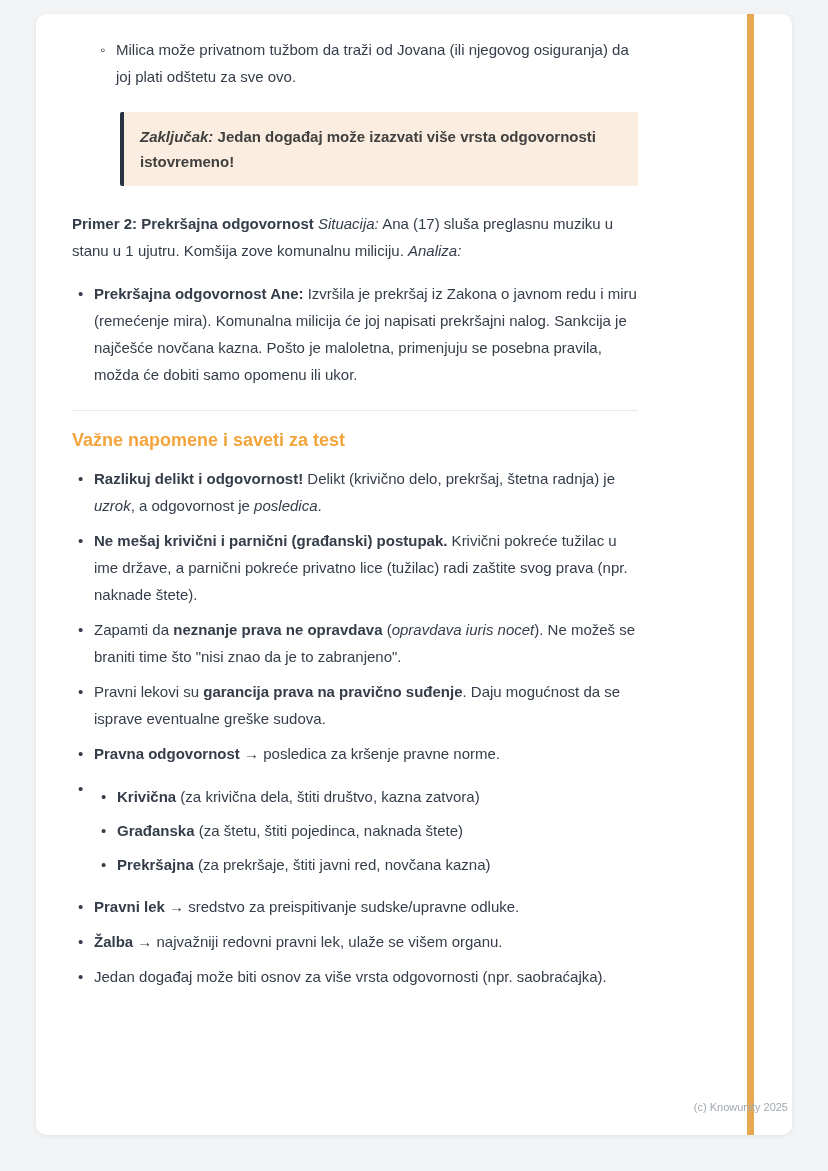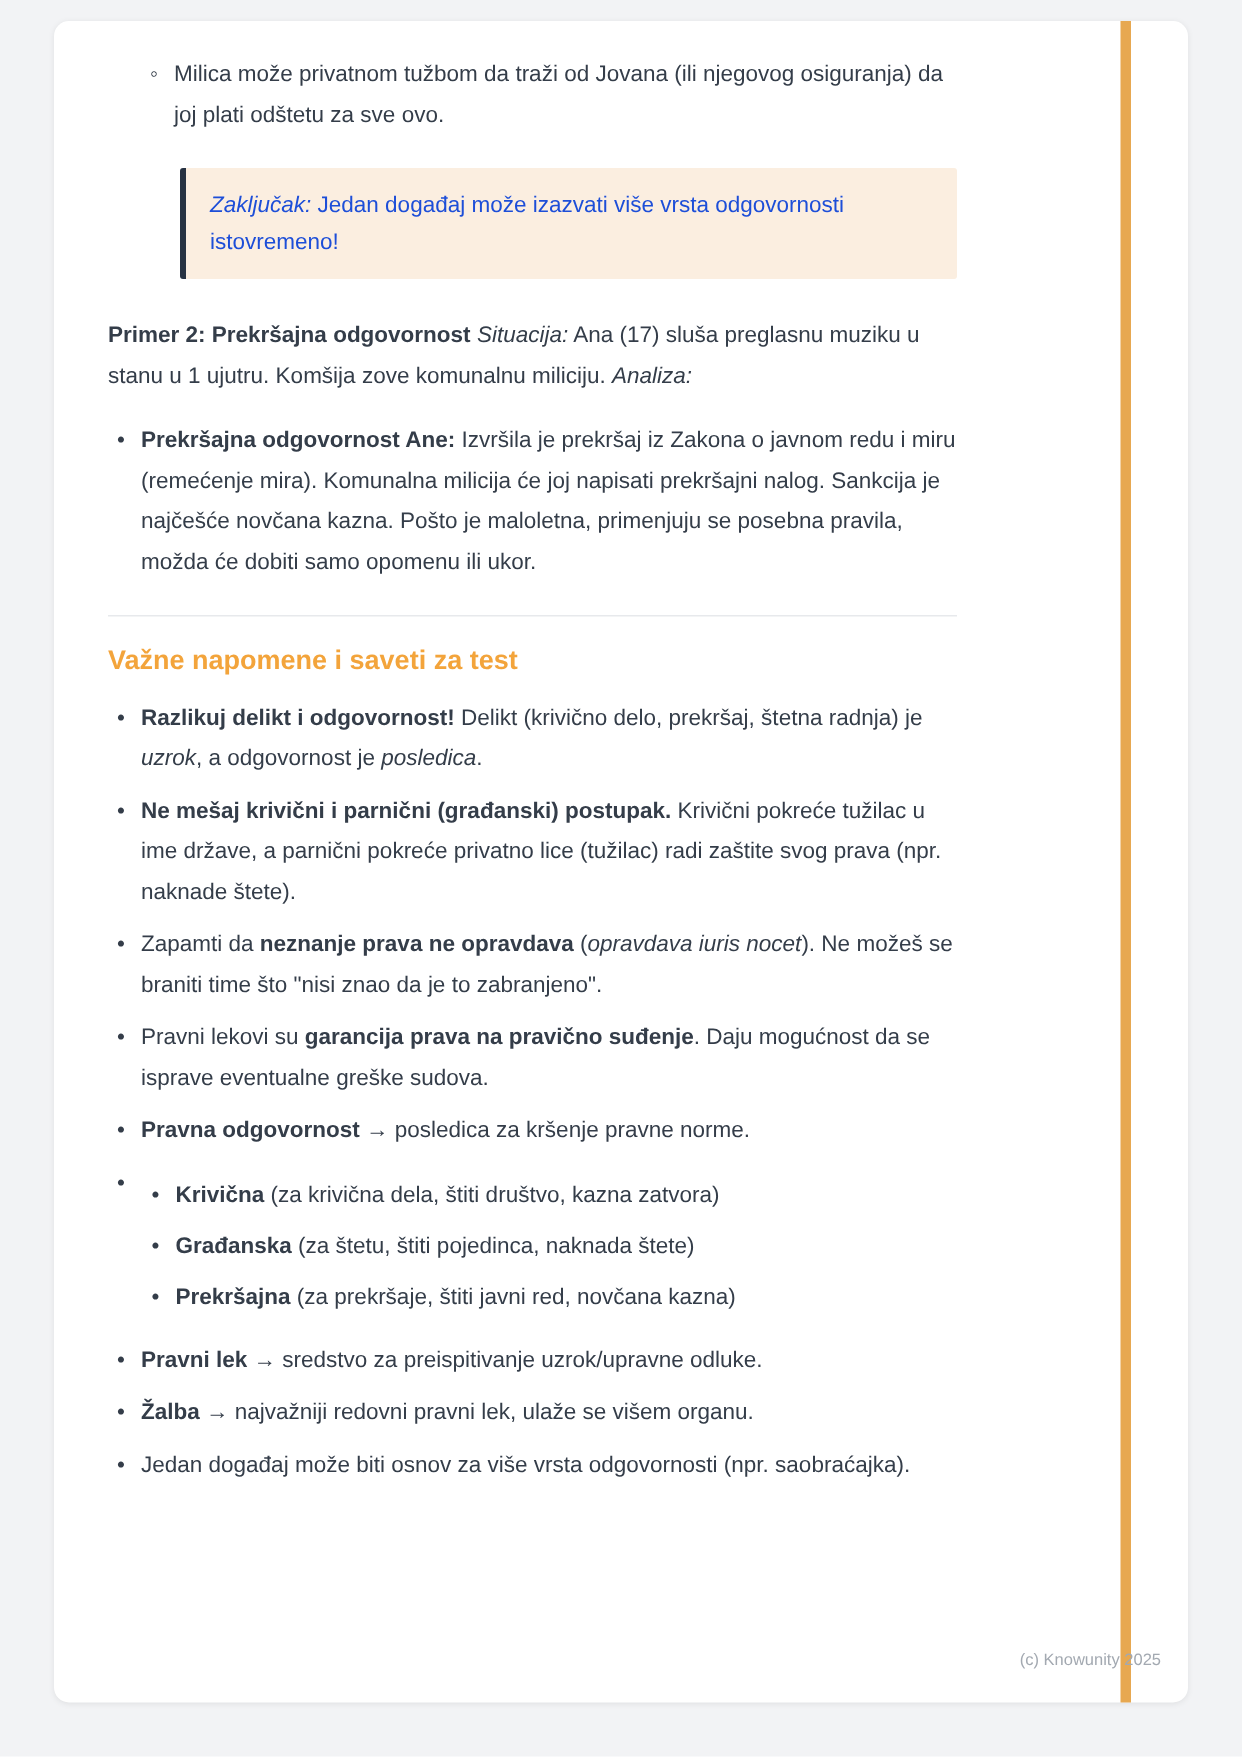--- a/index.html
+++ b/index.html
@@ -44,41 +44,42 @@
   .l1 { padding-left: 6px; }
   .l2 { padding-left: 28px; }
   .sub-intro .li { margin-bottom: 0; }
   .callout {
     margin: 22px 0 24px 48px;
     background: #fbeee0;
     border-left: 4px solid #273242;
     padding: 12px 16px;
     line-height: 25px;
     border-radius: 2px;
-    color: #1d4ed8;
+    color: #404040;
+    font-weight: bold;
   }
   .para { margin: 0 0 16px 0; }
   .hr {
     border: none;
     border-top: 1px solid #e7e9ec;
     margin: 22px 0 0 0;
   }
   h2 {
     font-size: 18px;
     line-height: 26px;
     color: #f3a43b;
     font-weight: 700;
     margin: 16px 0 12px 0;
   }
   .inner { margin-top: 8px; }
   .inner .li { margin-bottom: 7px; padding-left: 7px; }
   .inner .li .mk { flex: 0 0 16px; }
   .footer {
     position: absolute;
-    right: 18px; bottom: 22px;
+    right: 4px; bottom: 22px;
     font-size: 11px;
     color: #a3a9b1;
     z-index: 3;
     text-align: right;
   }
 </style>
 </head>
 <body>
 
 <div class="page">
@@ -149,21 +150,21 @@
             </li>
             <li class="li">
               <span class="mk">•</span>
               <p class="txt"><span class="b">Prekršajna</span><span> (za prekršaje, štiti javni red, novčana kazna)</span></p>
             </li>
           </ul>
         </div>
       </li>
       <li class="li l1">
         <span class="mk">•</span>
-        <p class="txt"><span class="b">Pravni lek</span><span> → sredstvo za preispitivanje uzrok/upravne odluke.</span></p>
+        <p class="txt"><span class="b">Pravni lek</span><span> → sredstvo za preispitivanje sudske/upravne odluke.</span></p>
       </li>
       <li class="li l1">
         <span class="mk">•</span>
         <p class="txt"><span class="b">Žalba</span><span> → najvažniji redovni pravni lek, ulaže se višem organu.</span></p>
       </li>
       <li class="li l1">
         <span class="mk">•</span>
         <p class="txt"><span>Jedan događaj može biti osnov za više vrsta odgovornosti (npr. saobraćajka).</span></p>
       </li>
     </ul>

